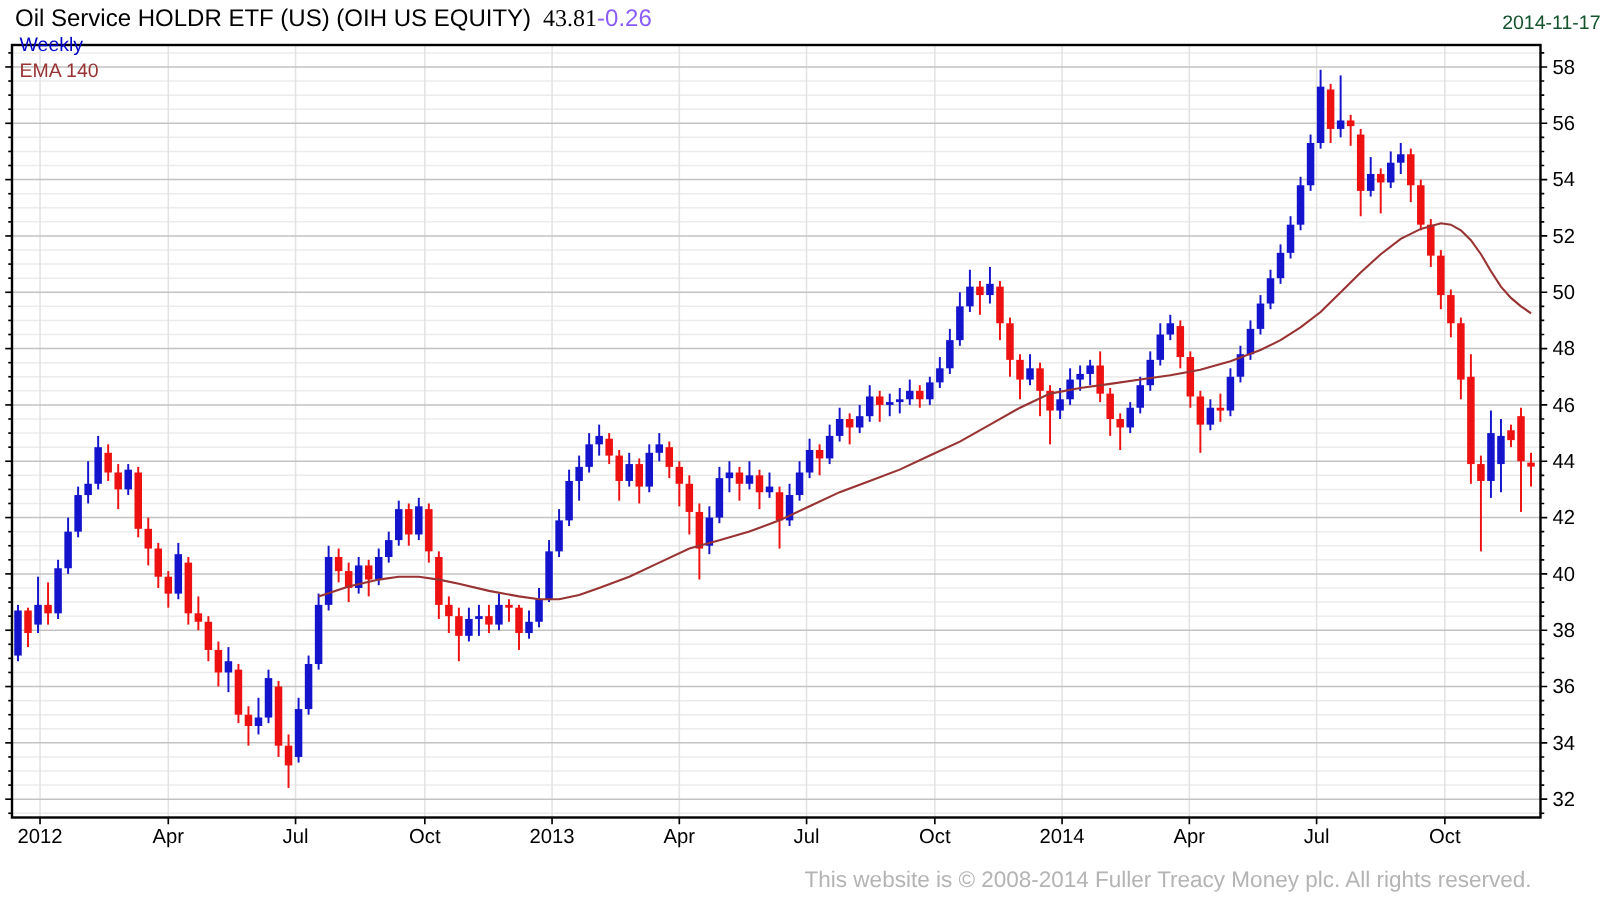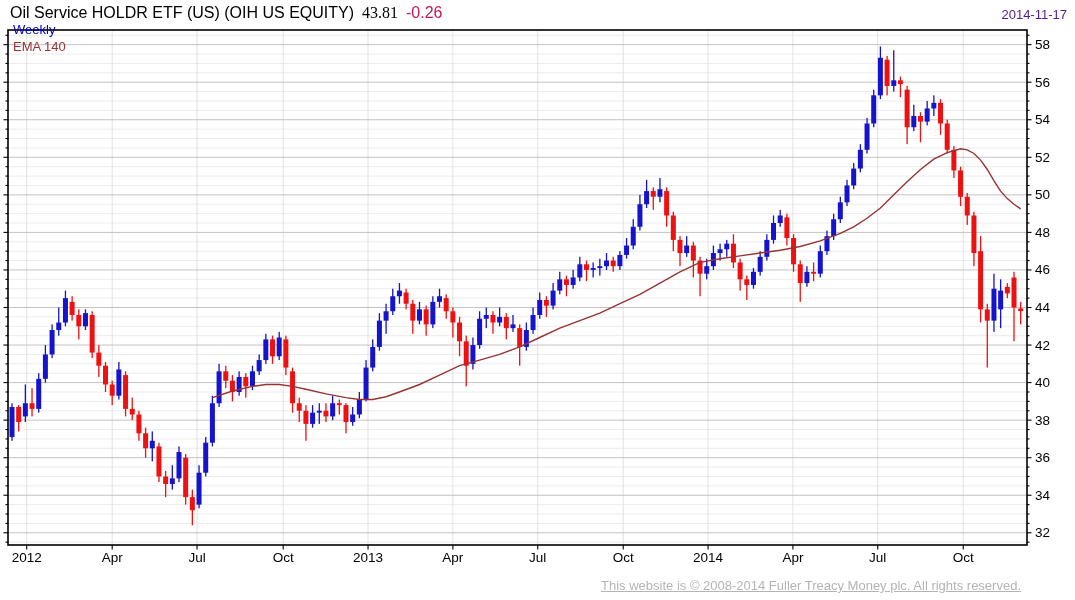--- a/index.html
+++ b/index.html
@@ -1,27 +1,27 @@
 <!DOCTYPE html>
 <html><head>
 <meta charset="utf-8">
 <style>
   html,body{margin:0;padding:0;background:#fff;}
   #app{position:relative;width:1075px;height:600px;background:#ffffff;overflow:hidden;
        font-family:"Liberation Sans","DejaVu Sans",sans-serif;}
   #chart-svg{position:absolute;left:0;top:0;}
   .title-row{position:absolute;left:10px;top:4px;font-size:16px;color:#000;white-space:nowrap;}
   .title-row .price{margin-left:8px;font-family:Liberation Serif, serif;}
-  .title-row .chg{margin-left:8px;color:#be185d;}
-  .date-label{position:absolute;right:8px;top:7px;font-size:13px;color:#4c1d95;}
+  .title-row .chg{margin-left:0;color:#8b5cf6;}
+  .date-label{position:absolute;right:8px;top:7px;font-size:13px;color:#14532d;}
   .legend{position:absolute;left:13px;top:21px;font-size:13px;line-height:17px;}
   .legend .tf{color:#0000cc;}
   .legend .ema{color:#993333;}
   .footer-link{position:absolute;left:8px;top:575px;font-size:14px;color:#0000dd;text-decoration:none;}
-  .footer-copy{position:absolute;right:54px;top:578px;font-size:13px;color:#b4b4b4;text-decoration:underline;}
+  .footer-copy{position:absolute;right:54px;top:578px;font-size:15px;color:#b4b4b4;}
 </style>
 </head>
 <body>
 
 <div id="app">
   <div class="title-row"><span>Oil Service HOLDR ETF (US) (OIH US EQUITY)</span><span class="price">43.81</span><span class="chg">-0.26</span></div>
 
   <div class="date-label">2014-11-17</div>
 
   <svg id="chart-svg" width="1075" height="572">

